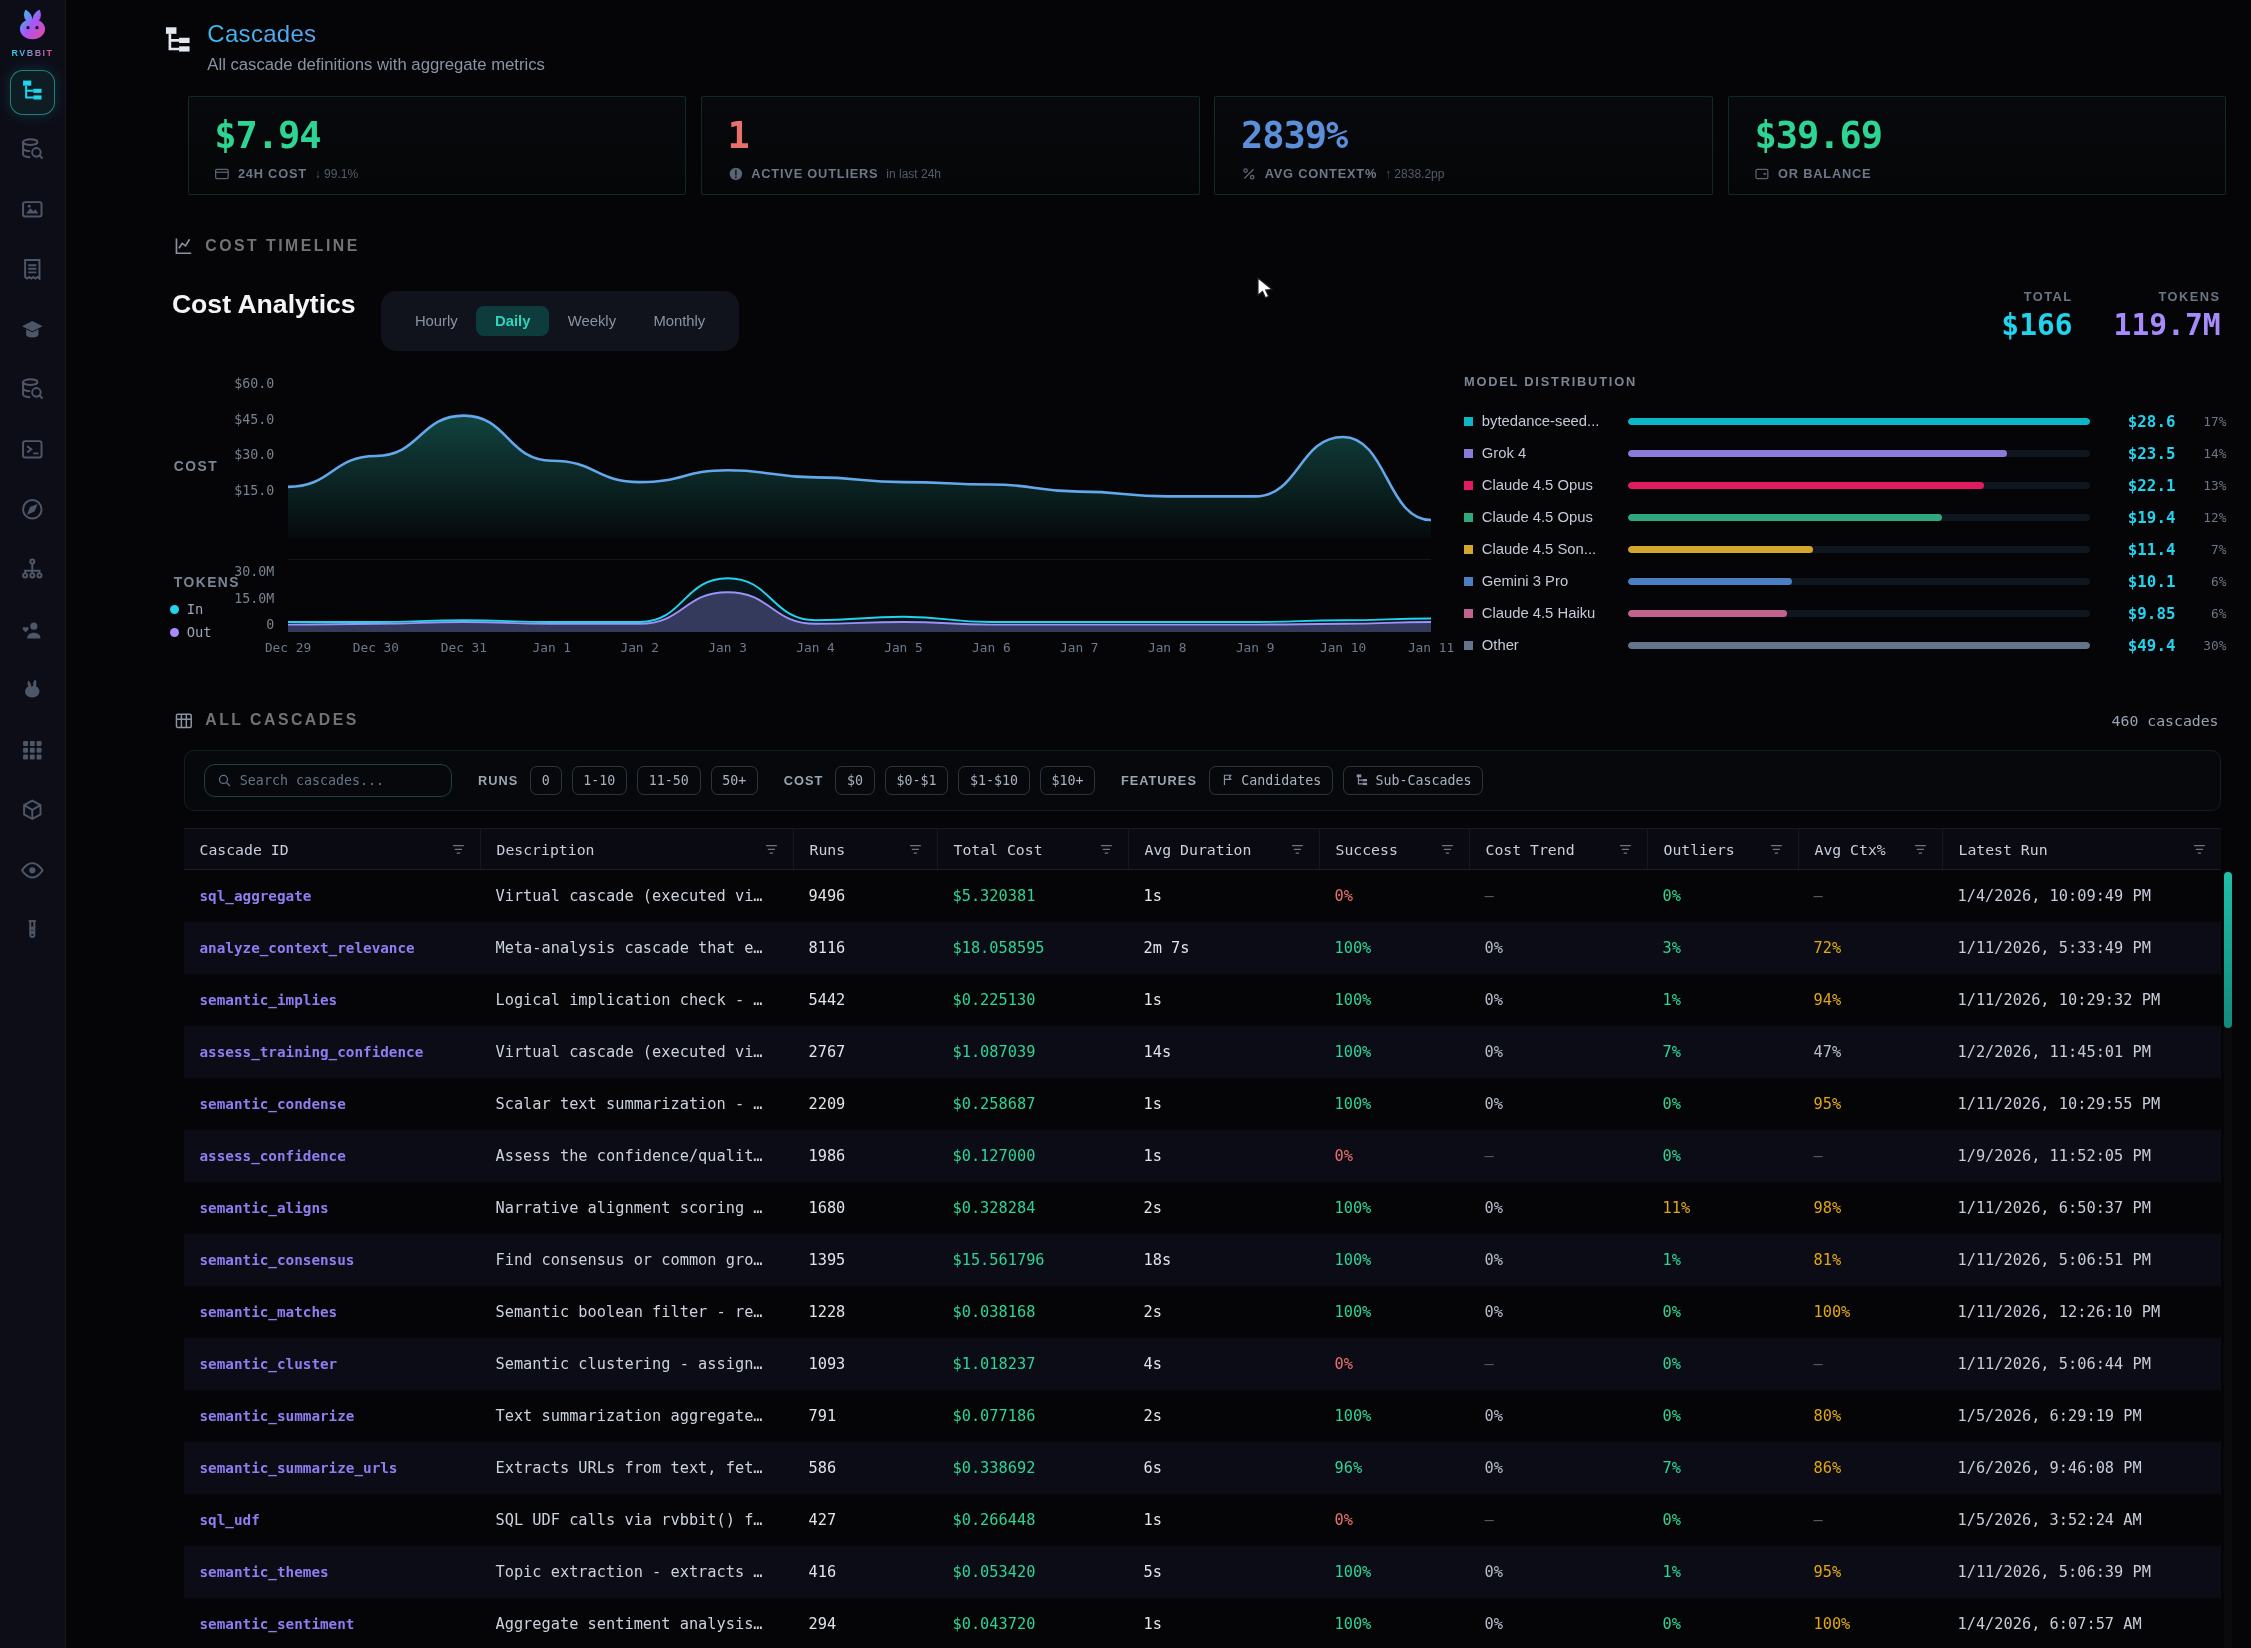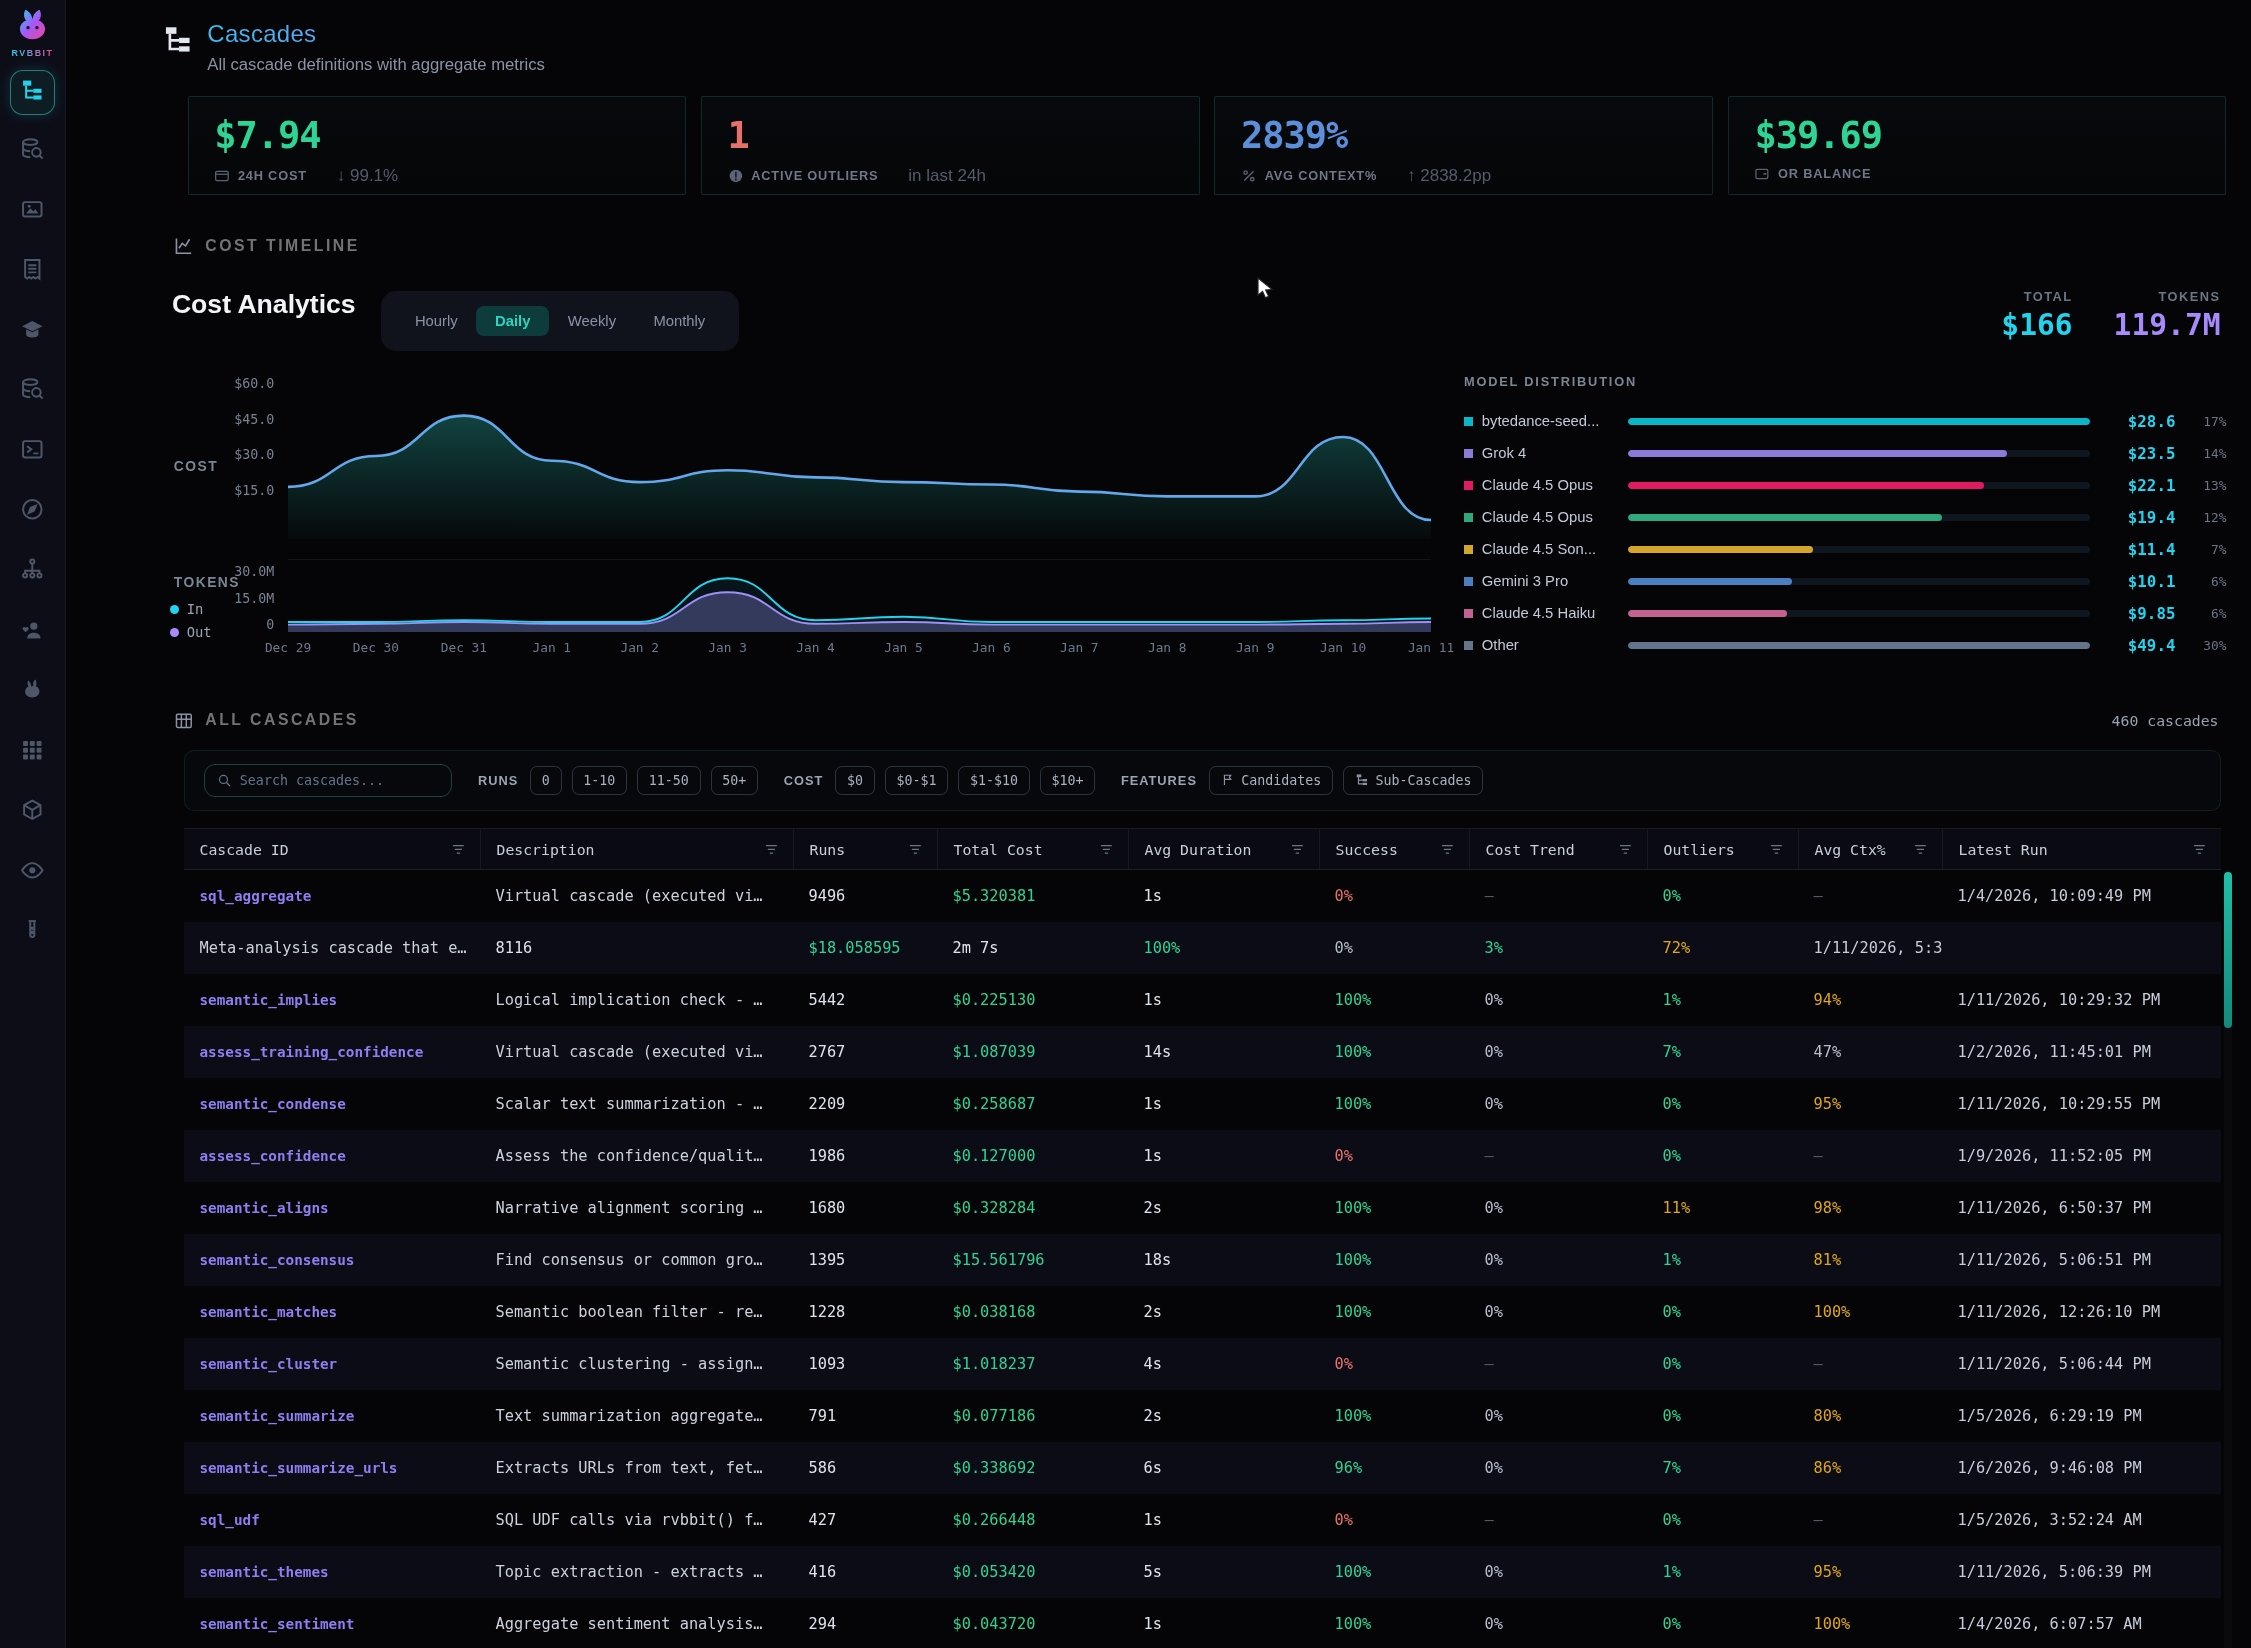--- a/index.html
+++ b/index.html
@@ -52,21 +52,21 @@
   .stats-row { display:grid; grid-template-columns:repeat(4,1fr); gap:14.8px; margin:21.7px 0 0 25.6px; }
   .stat-card {
     height:99px; border:1px solid rgba(56,178,172,0.20); border-radius:2px;
     background:linear-gradient(180deg,#07090c,#050608);
     padding:16.7px 25.6px 0 25.6px;
   }
   .stat-value { font-family:"DejaVu Sans Mono", monospace; font-size:37px; font-weight:bold; letter-spacing:-1px; }
   .stat-label-row { display:flex; align-items:center; gap:7.9px; margin-top:8.9px; }
   .stat-ic { color:#5a6474; display:flex; } .stat-ic svg { width:15.8px; height:15.8px; }
   .stat-label { font-size:12.8px; font-weight:bold; letter-spacing:0.8px; color:#6e7889; }
-  .stat-sub { font-size:17px; color:#525c6b;margin-left:22px; }
+  .stat-sub { font-size:12px; color:#525c6b; }
 
   
   .section-label { display:flex; align-items:center; gap:11.8px; margin-left:11.8px; color:#737373; }
   .section-label svg { width:19.7px; height:19.7px; color:#8a93a3; }
   .section-label .txt { font-size:15.8px; font-weight:bold; letter-spacing:2.5px; }
 
   
   .panel-head { display:flex; align-items:flex-start; margin:33px 0 0 9.9px; }
   .panel-title { font-size:26.6px; font-weight:bold; color:#f2f4f8; }
   .tab-group { display:flex; background:#10131c; border-radius:15px; padding:15px; margin-left:25.6px; margin-top:2px; }
@@ -680,20 +680,21 @@
           <div class="td plain">9496</div>
           <div class="td t-green">$5.320381</div>
           <div class="td plain">1s</div>
           <div class="td t-red">0%</div>
           <div class="td t-dash">–</div>
           <div class="td t-green">0%</div>
           <div class="td t-dash">–</div>
           <div class="td date">1/4/2026, 10:09:49 PM</div>
         </div>
         <div class="tr alt">
+          <div class="td id">analyze_context_relevance</div>
           <div class="td desc">Meta-analysis cascade that e…</div>
           <div class="td plain">8116</div>
           <div class="td t-green">$18.058595</div>
           <div class="td plain">2m 7s</div>
           <div class="td t-green">100%</div>
           <div class="td t-dim">0%</div>
           <div class="td t-green">3%</div>
           <div class="td t-yellow">72%</div>
           <div class="td date">1/11/2026, 5:33:49 PM</div>
         </div>

